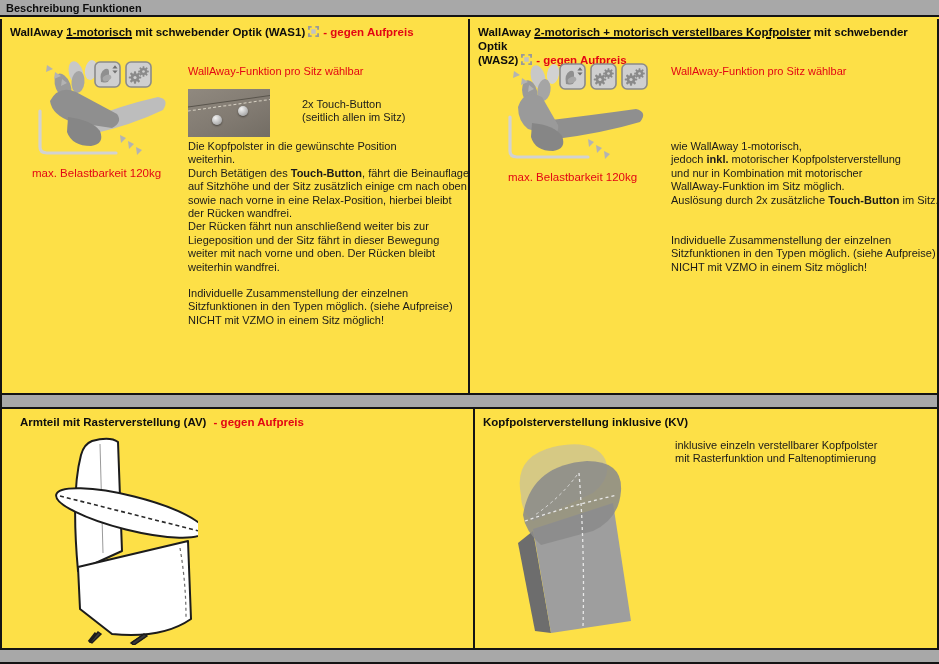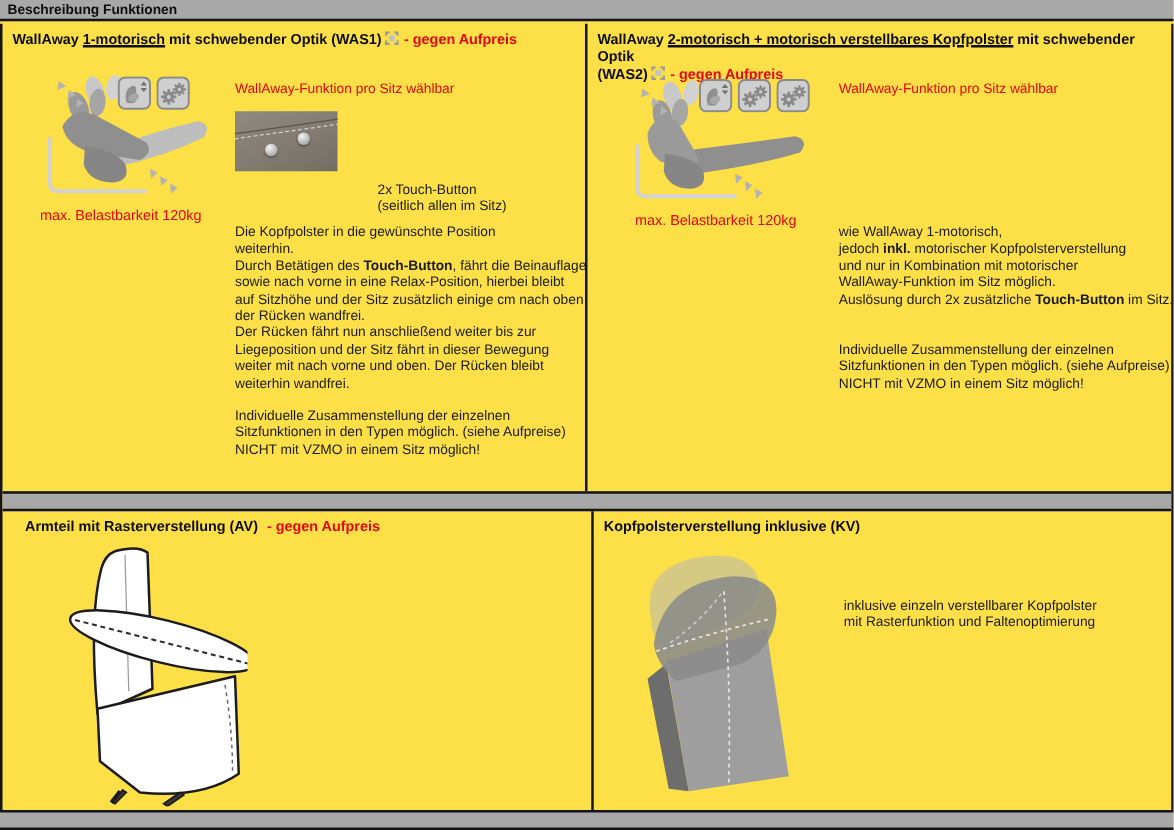--- a/index.html
+++ b/index.html
@@ -27,21 +27,21 @@
   .u { text-decoration:underline; text-decoration-thickness:1.5px; text-underline-offset:1px; }
   .red { color:#e30613; }
   .price { margin-left:4px; }
   .b { font-weight:bold; }
 
   .pictogram { display:inline-block; width:11px; height:11px; vertical-align:-1px; margin-left:3px; }
 
   .subhead { position:absolute; font-size:11px; color:#e30613; }
   .maxload { position:absolute; font-size:11.5px; color:#e30613; }
 
-  .bodytext { position:absolute; font-size:11px; color:#1a1a1a; line-height:13.4px;margin-top:40px; }
+  .bodytext { position:absolute; font-size:11px; color:#1a1a1a; line-height:13.4px; }
   .gap1 { margin-top:13px; }
   .gap2 { margin-top:27px; }
 
   .chair { position:absolute; }
   .badges { position:absolute; display:flex; gap:4px; }
 
   .photo { position:absolute; width:82px; height:48px; overflow:hidden;
     background:linear-gradient(155deg,#90897f 0%,#827b72 55%,#736d64 100%); }
   .seam { position:absolute; left:-6px; top:12px; width:110%; height:5px; transform:rotate(-8deg);
     border-top:1px solid #59544c; border-bottom:1px dashed #d8d2c4; }
@@ -124,31 +124,31 @@
 
         <div class="maxload" style="left:30px; top:148px;">max. Belastbarkeit 120kg</div>
 
         <div class="subhead" style="left:186px; top:46px;">WallAway-Funktion pro Sitz wählbar</div>
 
         <div class="photo" style="left:186px; top:70px;">
           <div class="seam"></div>
           <div class="tbtn" style="left:24px; top:26px;"></div>
           <div class="tbtn" style="left:50px; top:17px;"></div>
         </div>
-        <div class="photo-caption" style="left:300px; top:79px;margin-top:48px;">
+        <div class="photo-caption" style="left:300px; top:79px;">
           <div>2x Touch-Button</div>
           <div>(seitlich allen im Sitz)</div>
         </div>
 
         <div class="bodytext" style="left:186px; top:121px; width:290px;">
           <div>Die Kopfpolster in die gewünschte Position</div>
           <div>weiterhin.</div>
           <div><span>Durch Betätigen des </span><span class="b">Touch-Button</span><span>, fährt die Beinauflage</span></div>
+          <div>auf Sitzhöhe und der Sitz zusätzlich einige cm nach oben</div>
           <div>sowie nach vorne in eine Relax-Position, hierbei bleibt</div>
-          <div>auf Sitzhöhe und der Sitz zusätzlich einige cm nach oben</div>
           <div>der Rücken wandfrei.</div>
           <div>Der Rücken fährt nun anschließend weiter bis zur</div>
           <div>Liegeposition und der Sitz fährt in dieser Bewegung</div>
           <div>weiter mit nach vorne und oben. Der Rücken bleibt</div>
           <div>weiterhin wandfrei.</div>
           <div class="gap1">Individuelle Zusammenstellung der einzelnen</div>
           <div>Sitzfunktionen in den Typen möglich. (siehe Aufpreise)</div>
           <div>NICHT mit VZMO in einem Sitz möglich!</div>
         </div>
       </div>

